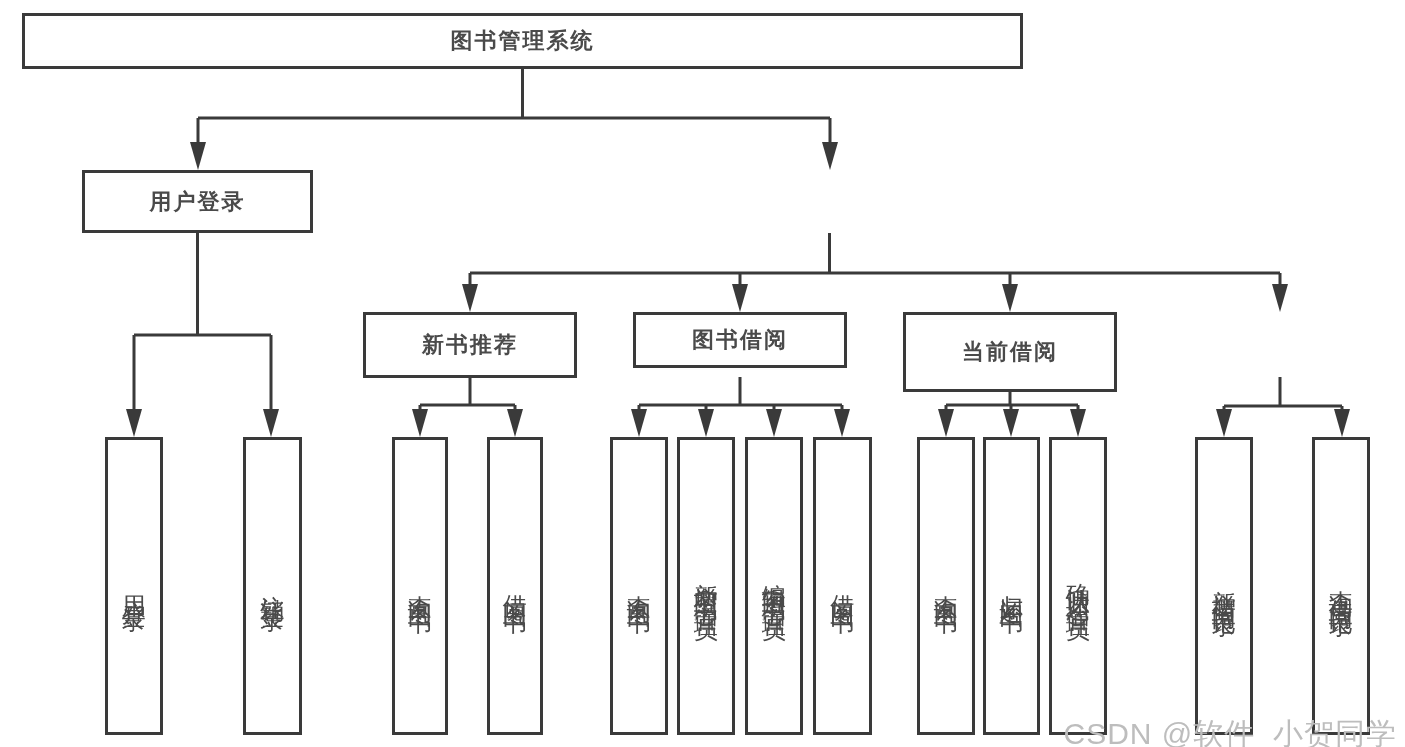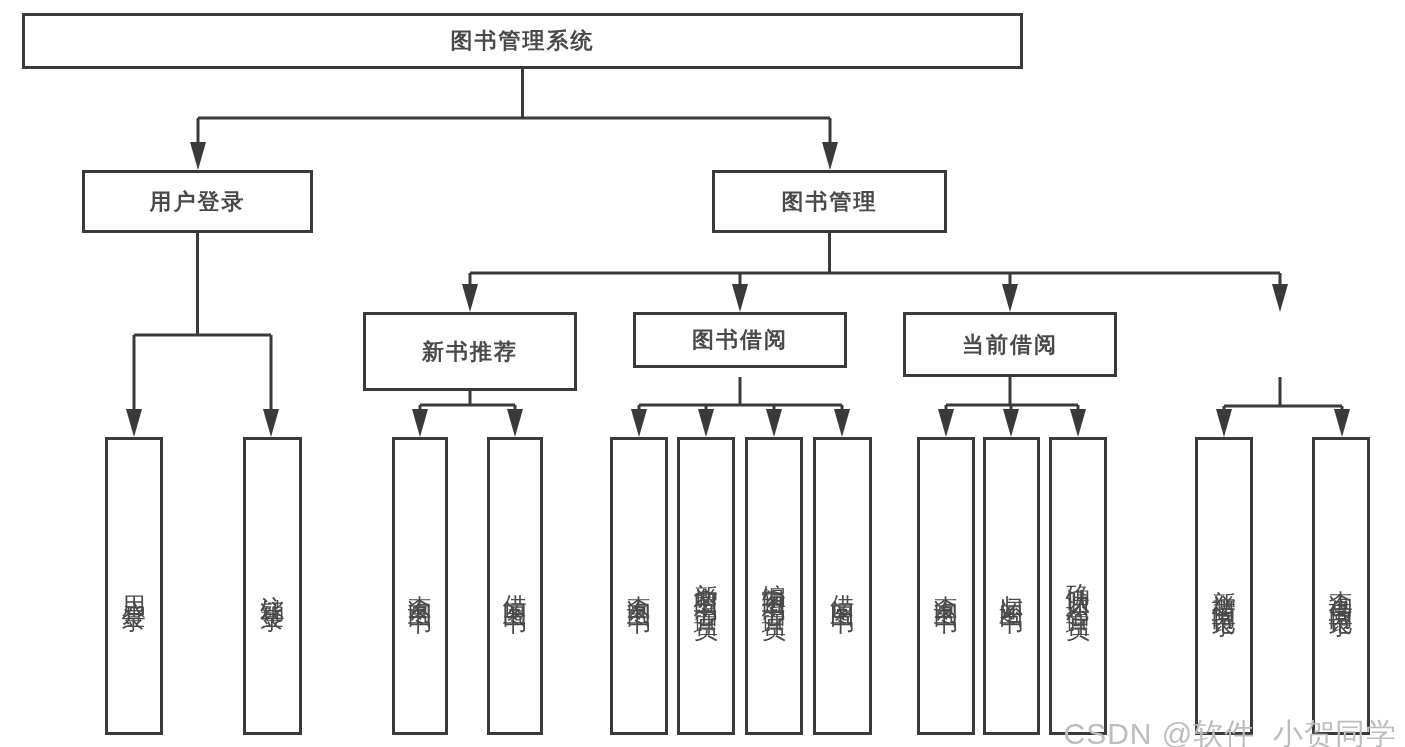--- a/index.html
+++ b/index.html
@@ -120,31 +120,28 @@
     </g>
   </svg>
 
   <div class="node" style="left:22px; top:13px; width:1001px; height:56px;">
     <span class="htext">图书管理系统</span>
   </div>
 
   <div class="node" style="left:82px; top:170px; width:231px; height:63px;">
     <span class="htext">用户登录</span>
   </div>
-  <div class="node" style="left:712px; top:170px; width:235px; height:63px;">
-    <span class="htext">图书管理</span>
-  </div>
 
-  <div class="node" style="left:363px; top:312px; width:214px; height:79px;">
+  <div class="node" style="left:363px; top:312px; width:214px; height:66px;">
     <span class="htext">新书推荐</span>
   </div>
   <div class="node" style="left:633px; top:312px; width:214px; height:56px;">
     <span class="htext">图书借阅</span>
   </div>
-  <div class="node" style="left:903px; top:312px; width:214px; height:65px;">
+  <div class="node" style="left:903px; top:312px; width:214px; height:80px;">
     <span class="htext">当前借阅</span>
   </div>
 
   <div class="node leaf" style="left:105px; top:437px; width:58px; height:298px;">
     <span class="vtext">用户登录</span>
   </div>
   <div class="node leaf" style="left:243px; top:437px; width:59px; height:298px;">
     <span class="vtext">注销登录</span>
   </div>
 

